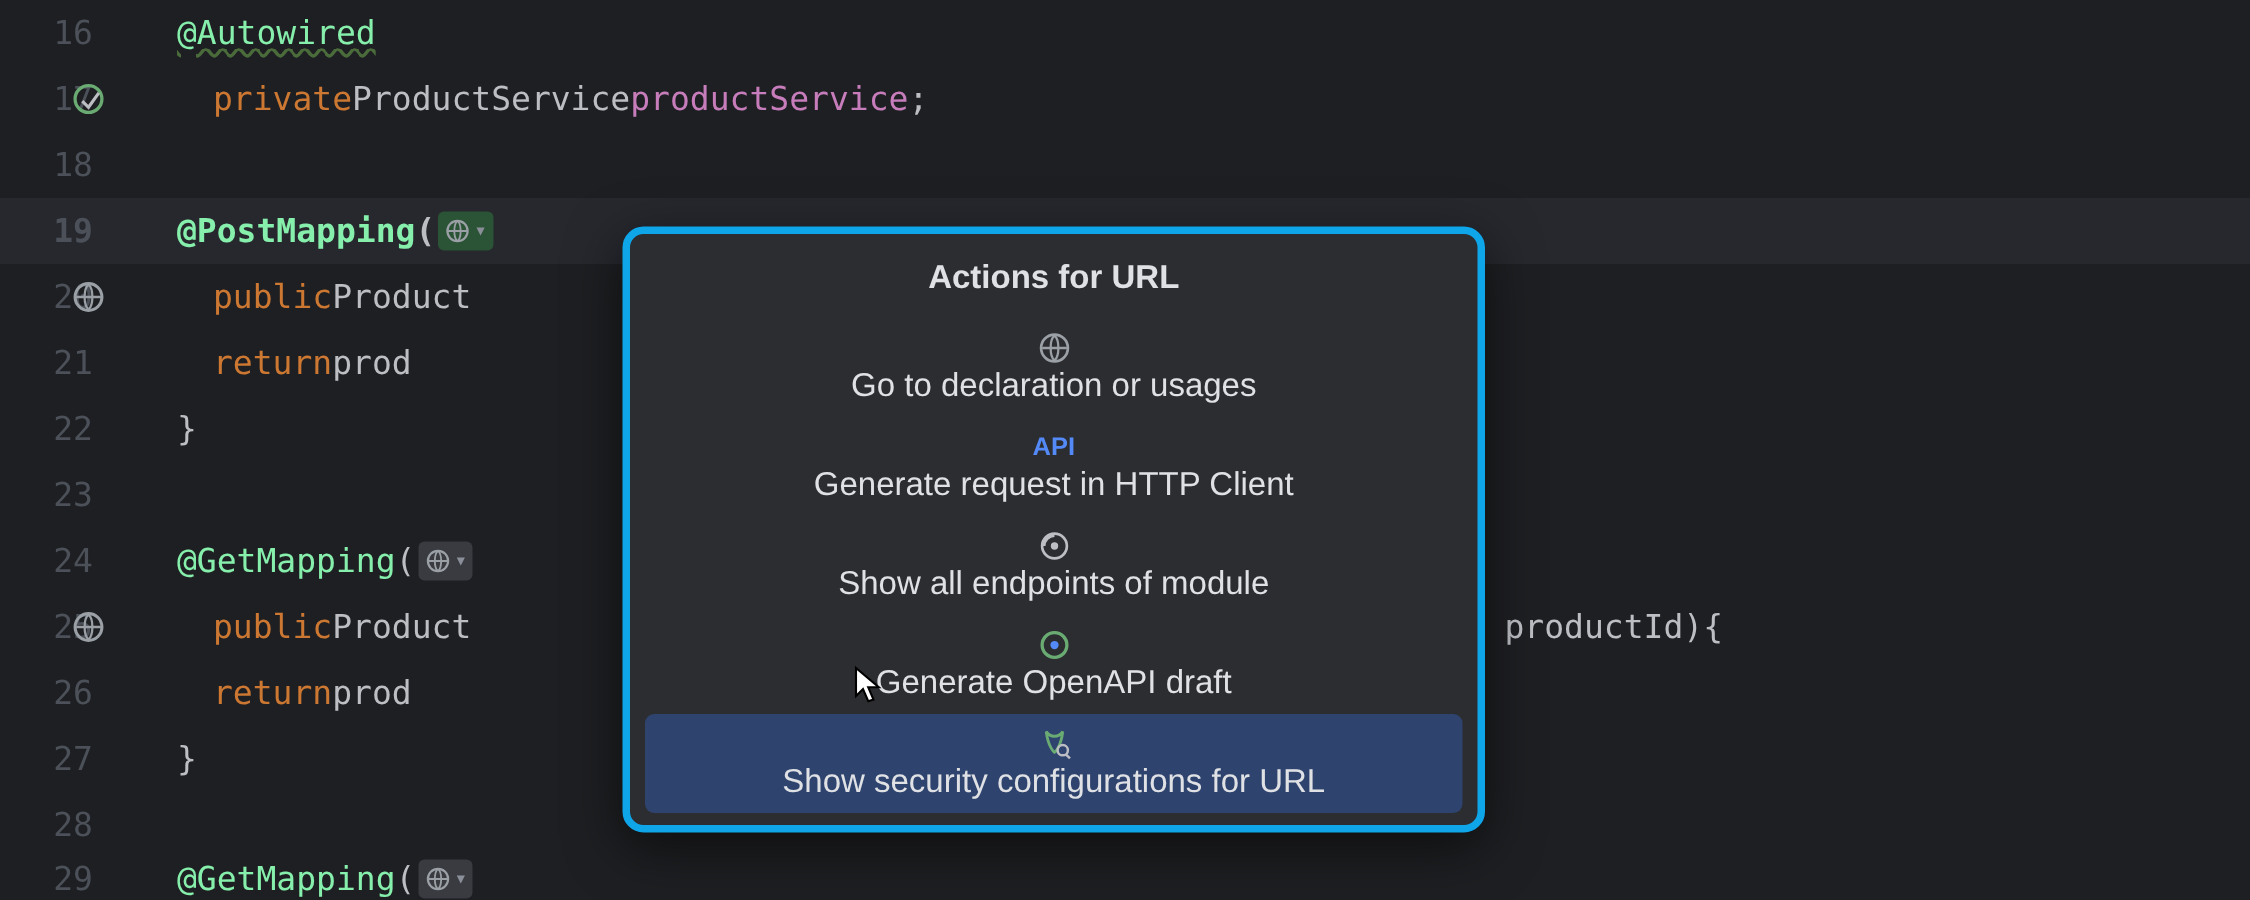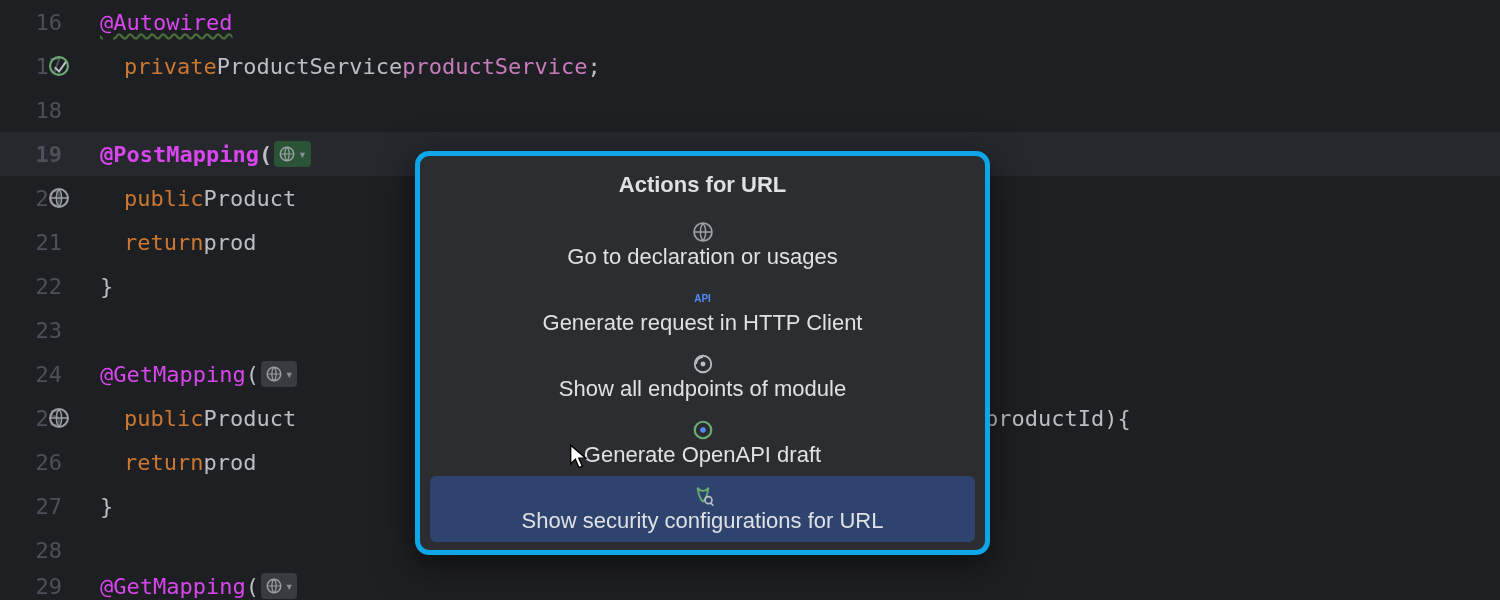--- a/index.html
+++ b/index.html
@@ -11,20 +11,21 @@
     width: 1500px;
     height: 600px;
     position: relative;
   }
   .editor { display: flex; flex-direction: column; }
   .line {
     display: flex;
     align-items: center;
     height: 44px;
     position: relative;
+    gap: 18px;
   }
   .line.highlighted { background: #26282e; font-weight: bold; }
   .gutter {
     width: 90px;
     display: flex;
     justify-content: flex-end;
     align-items: center;
     padding-right: 28px;
     color: #4b5059;
     font-size: 22px;
@@ -38,21 +39,21 @@
     display: flex;
     align-items: center;
     justify-content: center;
   }
   .code {
     padding-left: 10px;
     white-space: pre;
     display: flex;
     align-items: center;
   }
-  .kw-anno { color: #d946ef; }
+  .kw-anno { color: #86efac; }
   .kw-anno.underline { text-decoration: underline wavy #4a6b3a; text-underline-offset: 3px; }
   .kw-priv { color: #cc7832; margin-left: 24px; }
   .kw-type { color: #bcbec4; }
   .kw-field { color: #c77dbb; }
   .kw-punct { color: #bcbec4; }
   .kw-param { color: #bcbec4; }
 
   .inline-globe {
     display: inline-flex;
     align-items: center;
@@ -99,21 +100,21 @@
   }
   .popup-item.selected { background: #2e436e; }
   .popup-icon {
     width: 24px;
     height: 24px;
     display: flex;
     align-items: center;
     justify-content: center;
     flex-shrink: 0;
   }
-  .api-icon { color: #548af7; font-weight: 700; font-size: 10px; letter-spacing: 0; }
+  .api-icon { color: #548af7; font-weight: 700; font-size: 17px; letter-spacing: 0; }
 
   .cursor-img {
     position: absolute;
     left: 568px;
     top: 443px;
     width: 24px;
     height: 28px;
     pointer-events: none;
     z-index: 10;
   }

